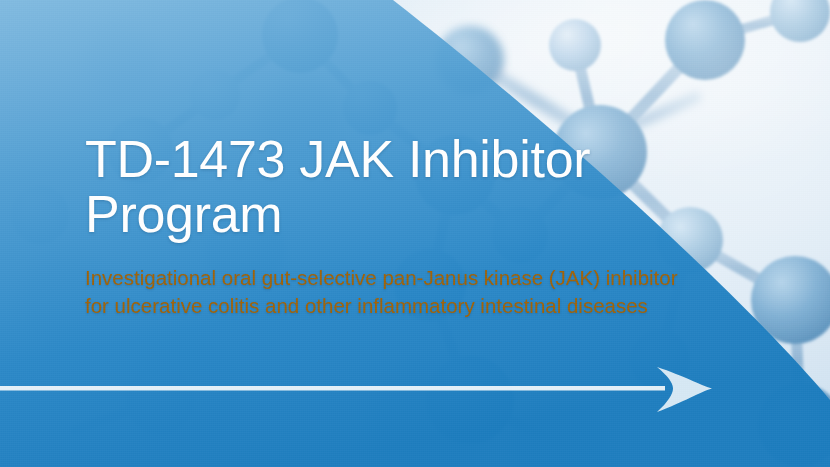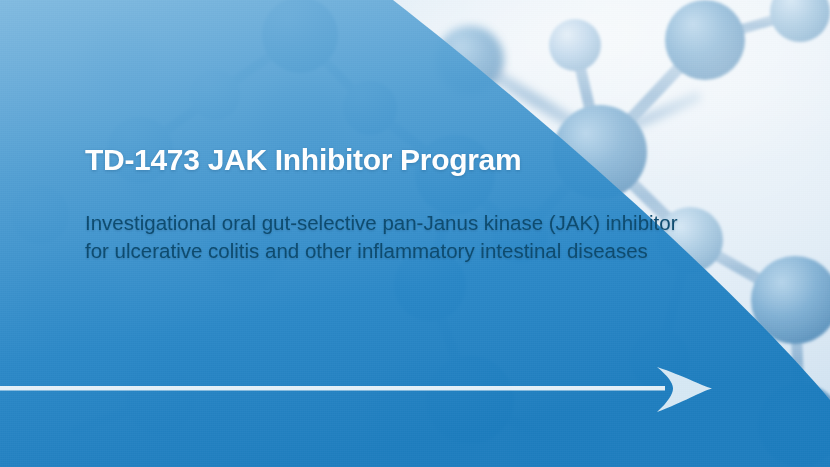--- a/index.html
+++ b/index.html
@@ -56,29 +56,29 @@
   
   .content {
     position: absolute;
     left: 85px;
     top: 132px;
     width: 660px;
   }
   .title {
     margin: 0;
     color: #ffffff;
-    font-size: 30px;
-    font-weight: bold;
+    font-size: 52px;
+    font-weight: normal;
     line-height: 55px;
     letter-spacing: -0.3px;
     text-shadow: 0 1px 3px rgba(20,70,110,0.30);
   }
   .subtitle {
     margin: 22px 0 0 0;
-    color: #0c4a6e;
+    color: #a16207;
     font-size: 20.5px;
     font-weight: normal;
     line-height: 28px;
     letter-spacing: 0px;
     max-width: 620px;
     text-shadow: 0 1px 2px rgba(20,70,110,0.28);
   }
 
   
   .arrow-rule {

